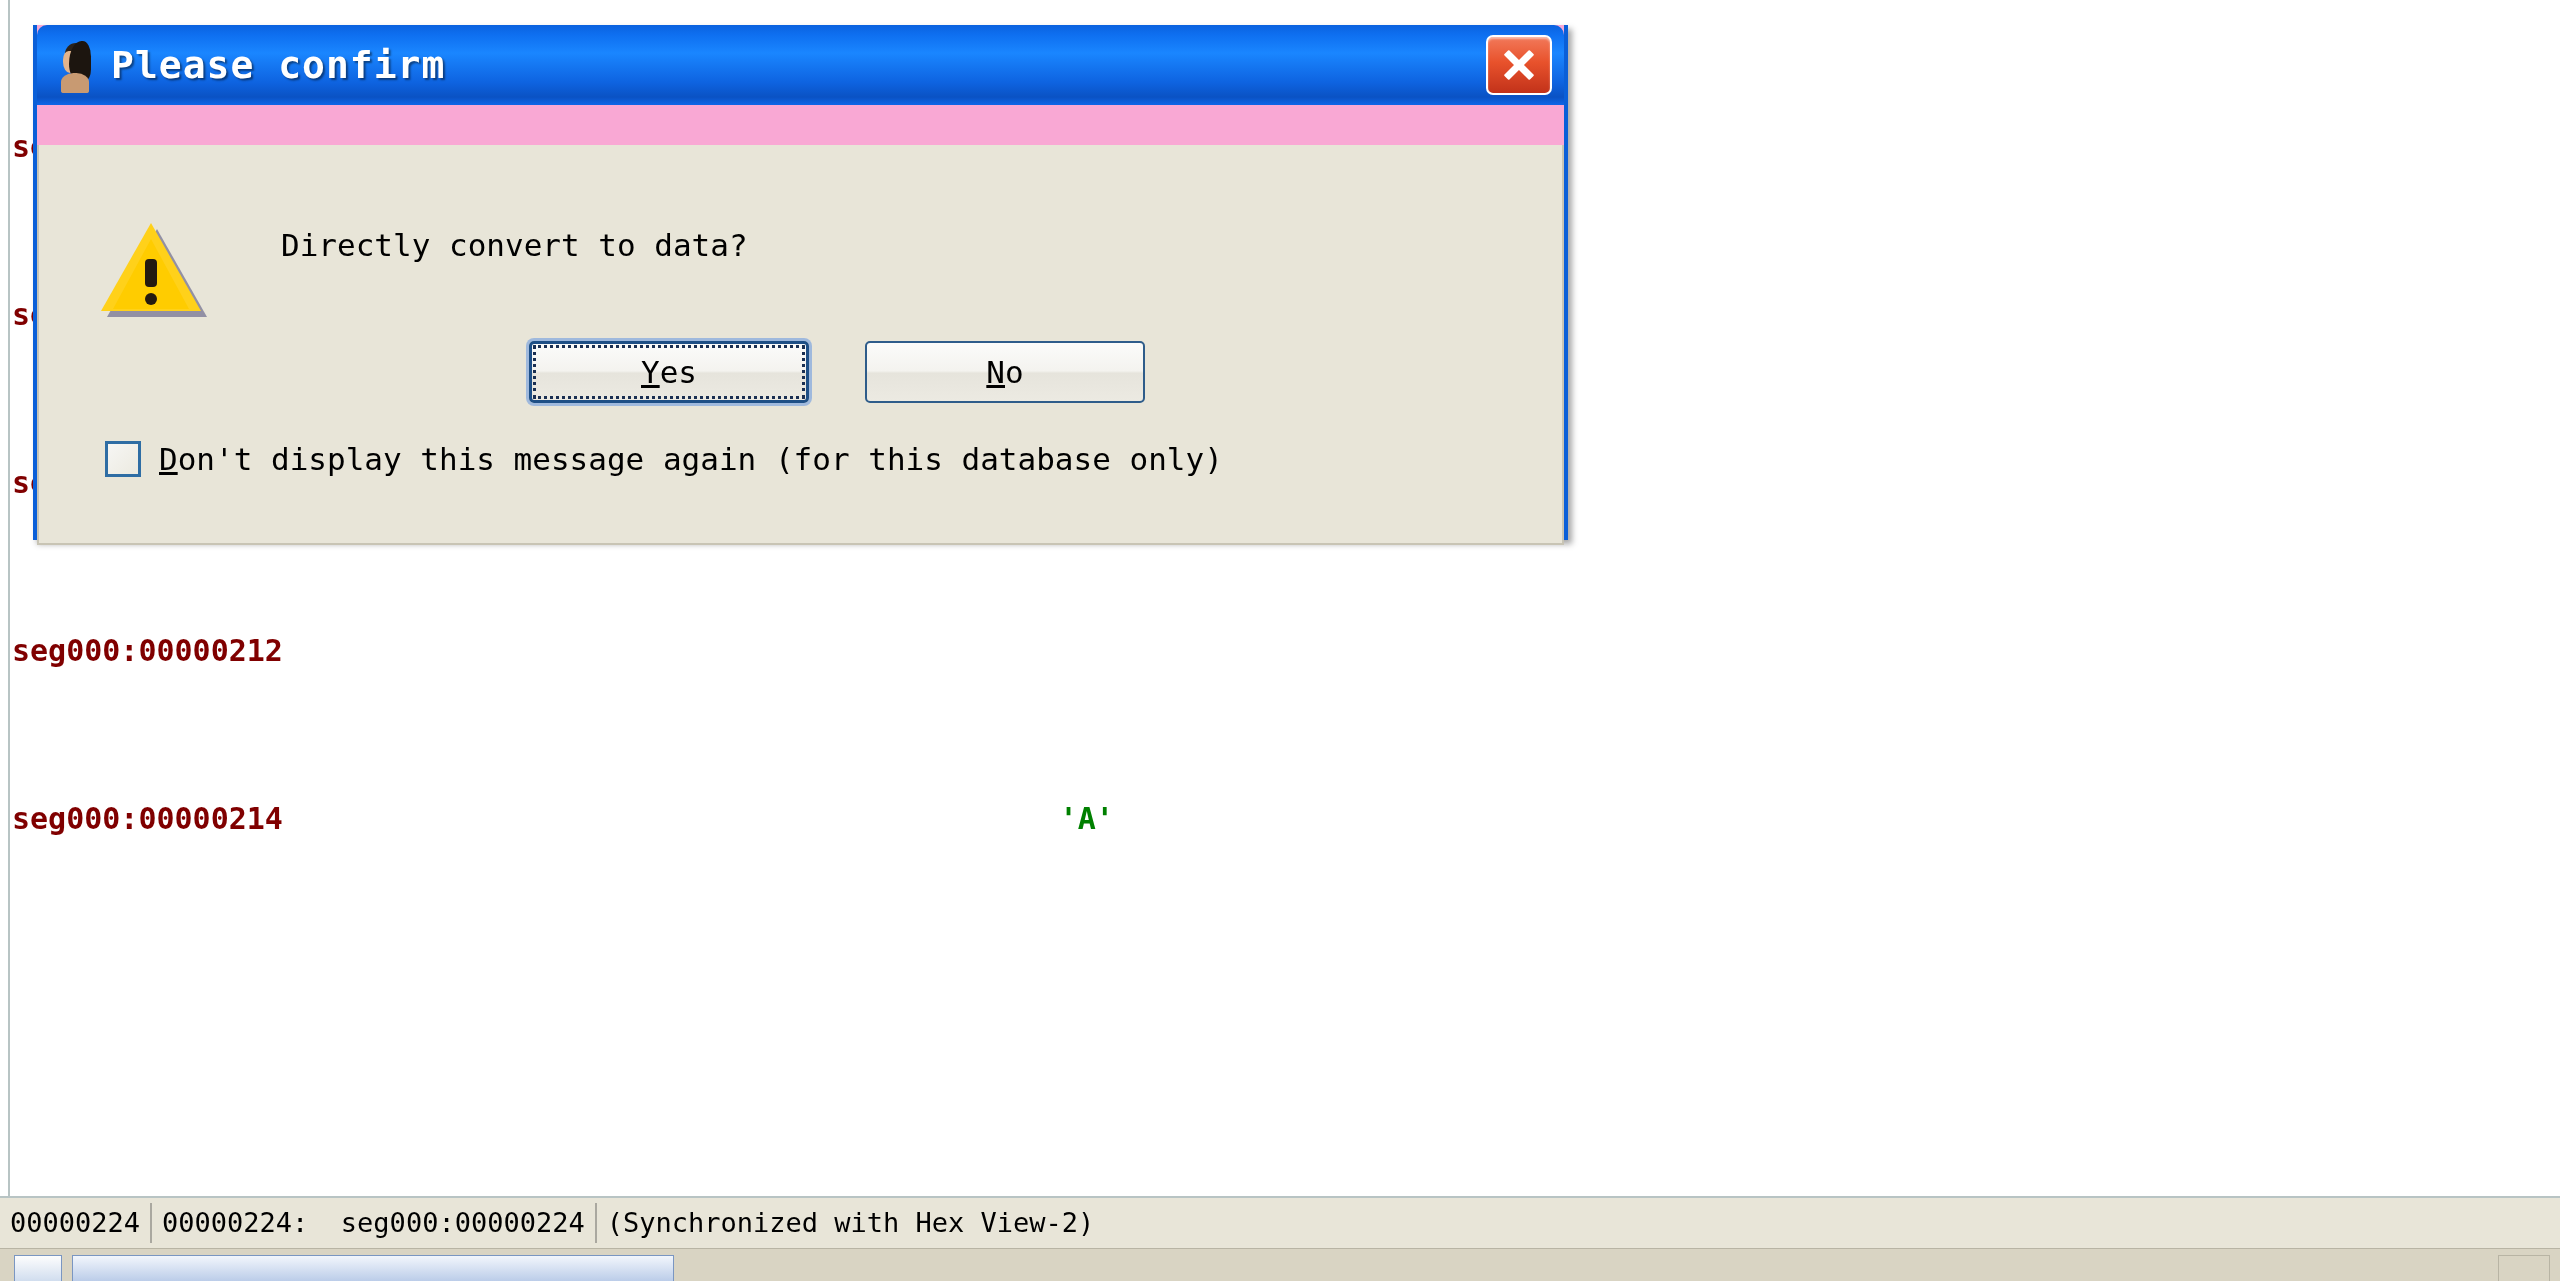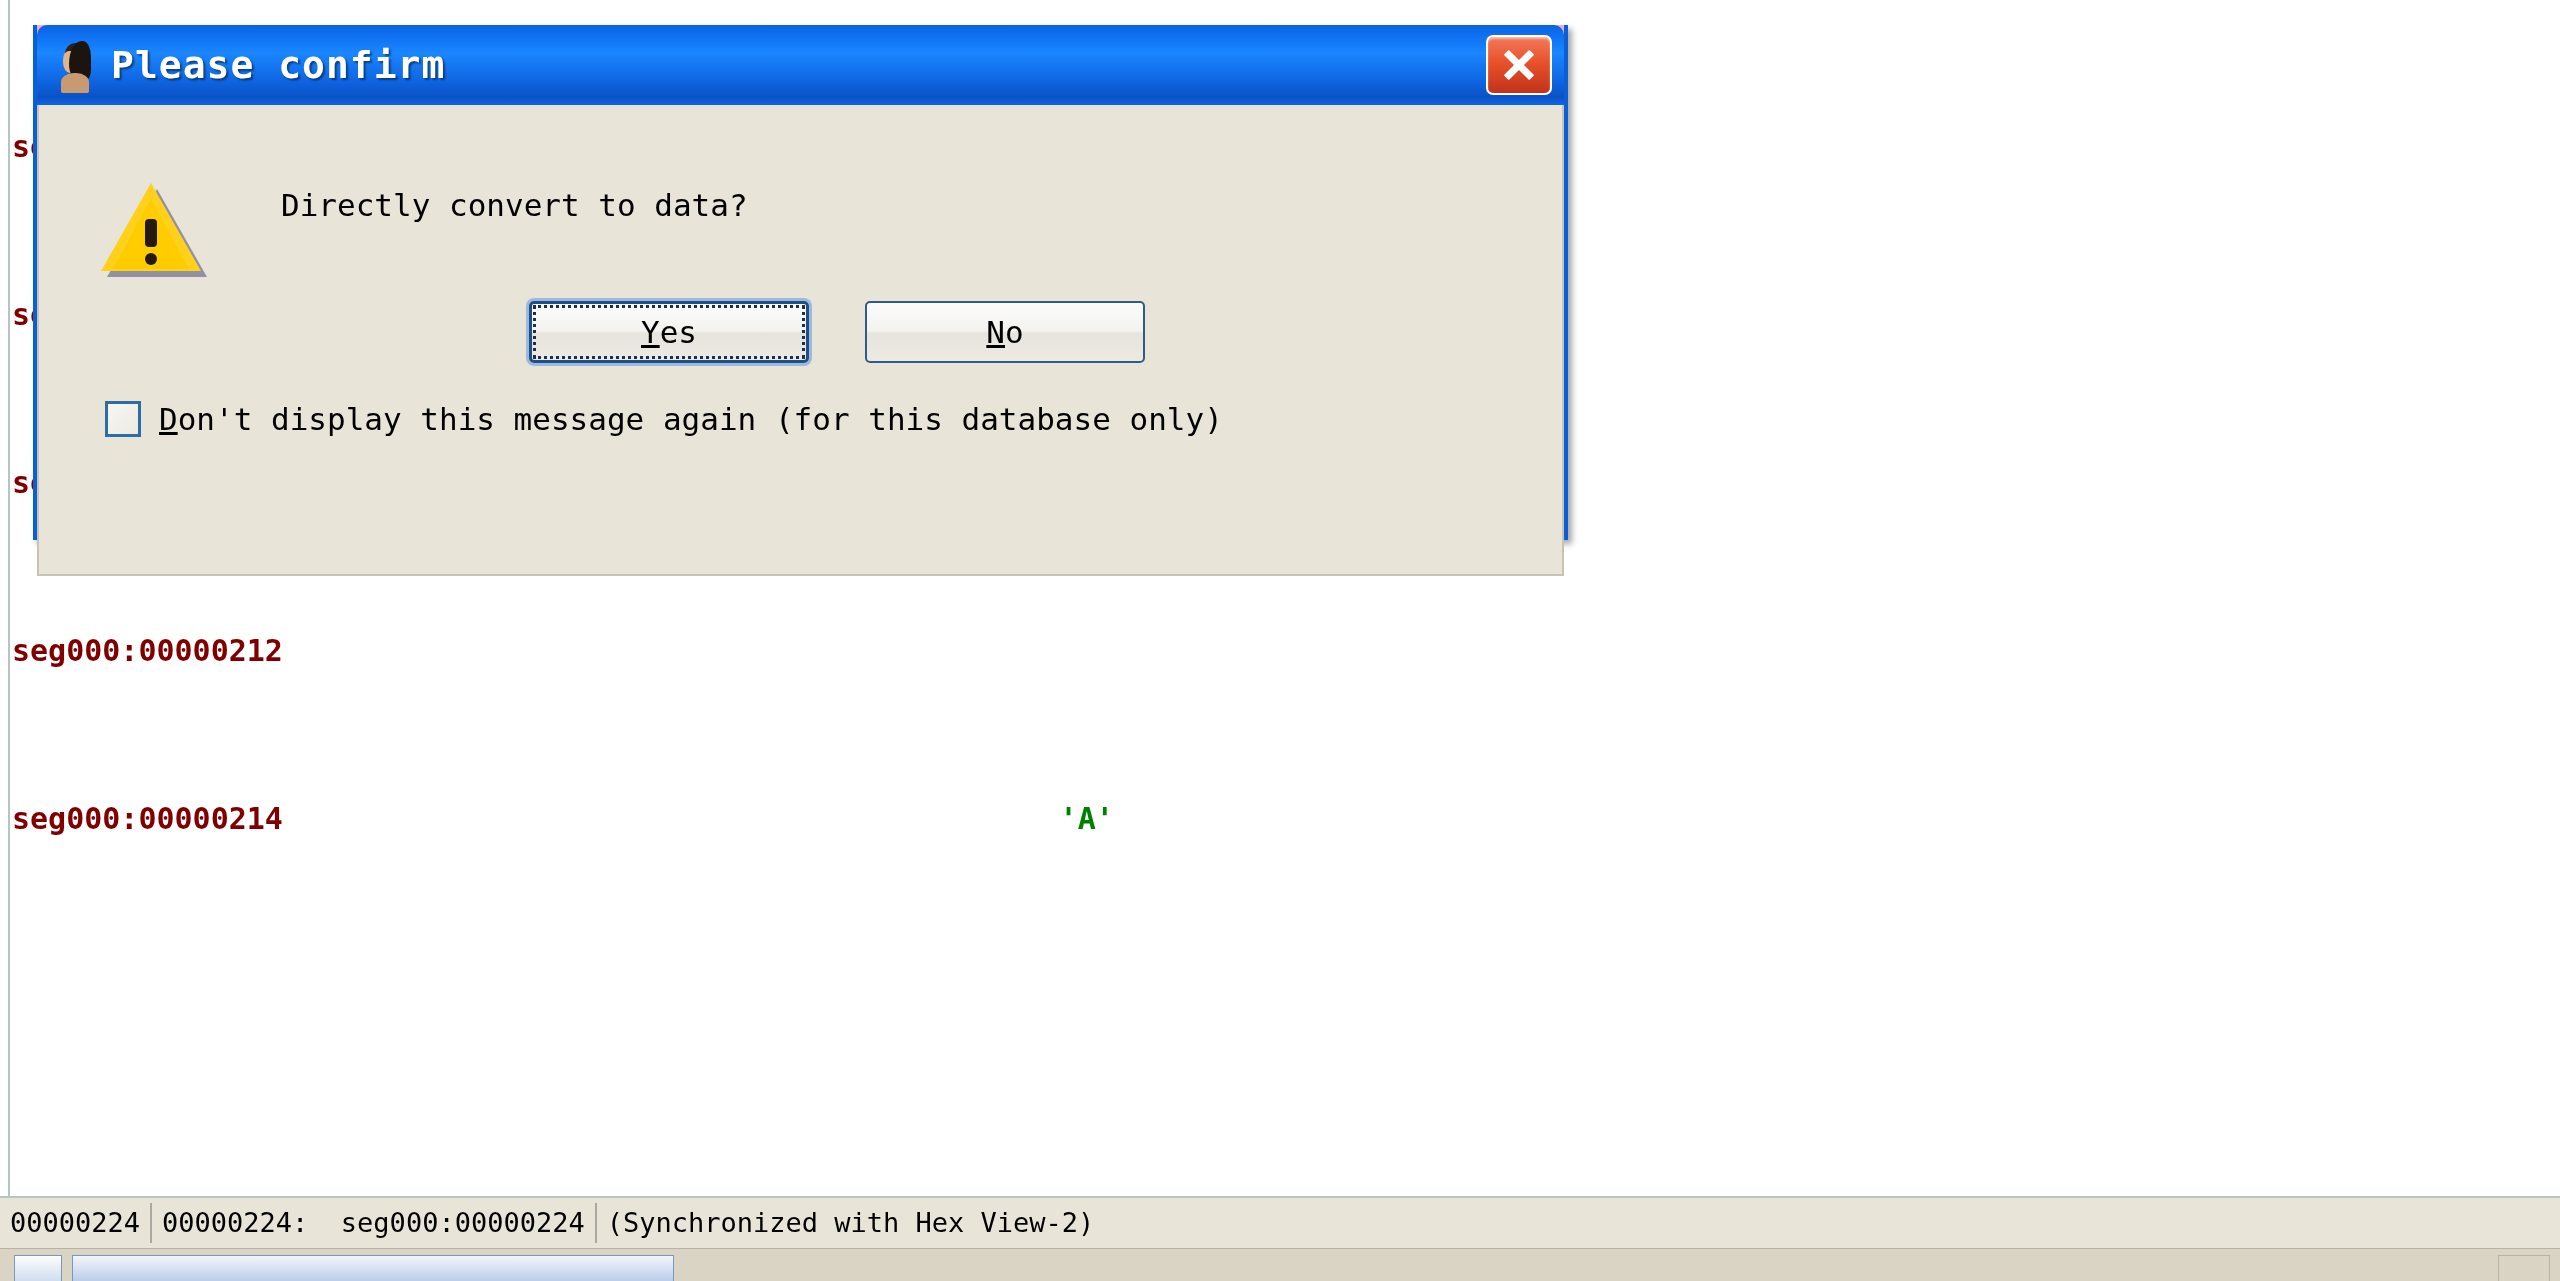--- a/index.html
+++ b/index.html
@@ -219,25 +219,26 @@
     width: 36px;
     height: 7px;
     background: #ffffff;
     border-radius: 1px;
   }
   .close-btn::before { transform: translate(-50%, -50%) rotate(45deg); }
   .close-btn::after  { transform: translate(-50%, -50%) rotate(-45deg); }
 
   .dlg-body {
     position: relative;
-    height: 471px;
+    height: 400px;
     background: #e8e5d8;
     border: 2px solid #c8c4b4;
     border-top: none;
     box-sizing: border-box;
+    margin-top: 40px;
   }
 
   .warn-icon {
     position: absolute;
     left: 62px;
     top: 78px;
     width: 100px;
     height: 92px;
   }
   .warn-icon .tri-shadow {

